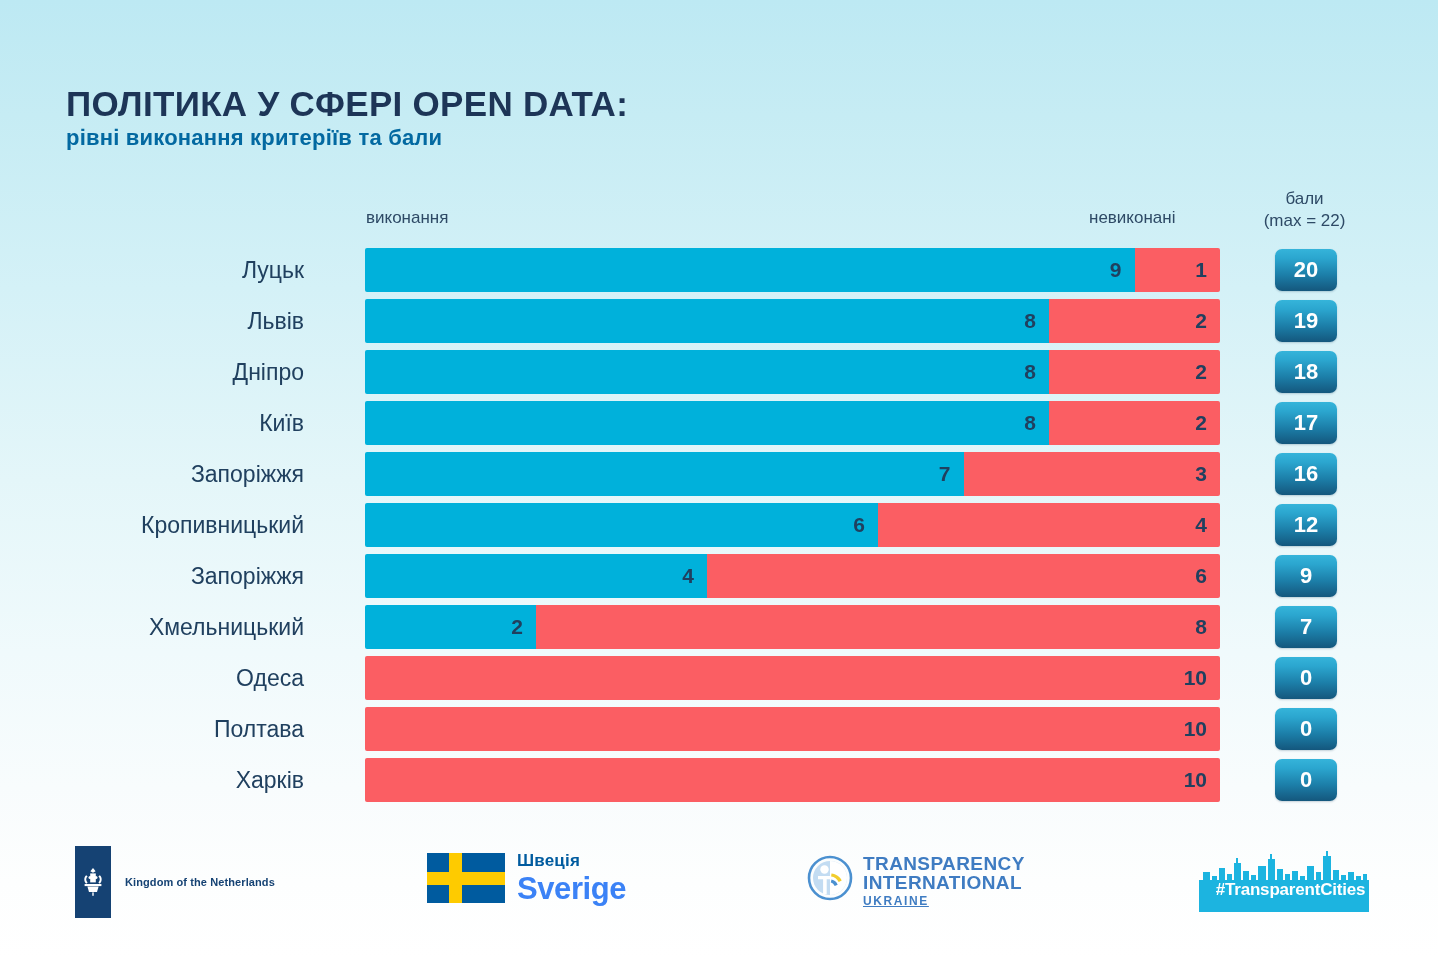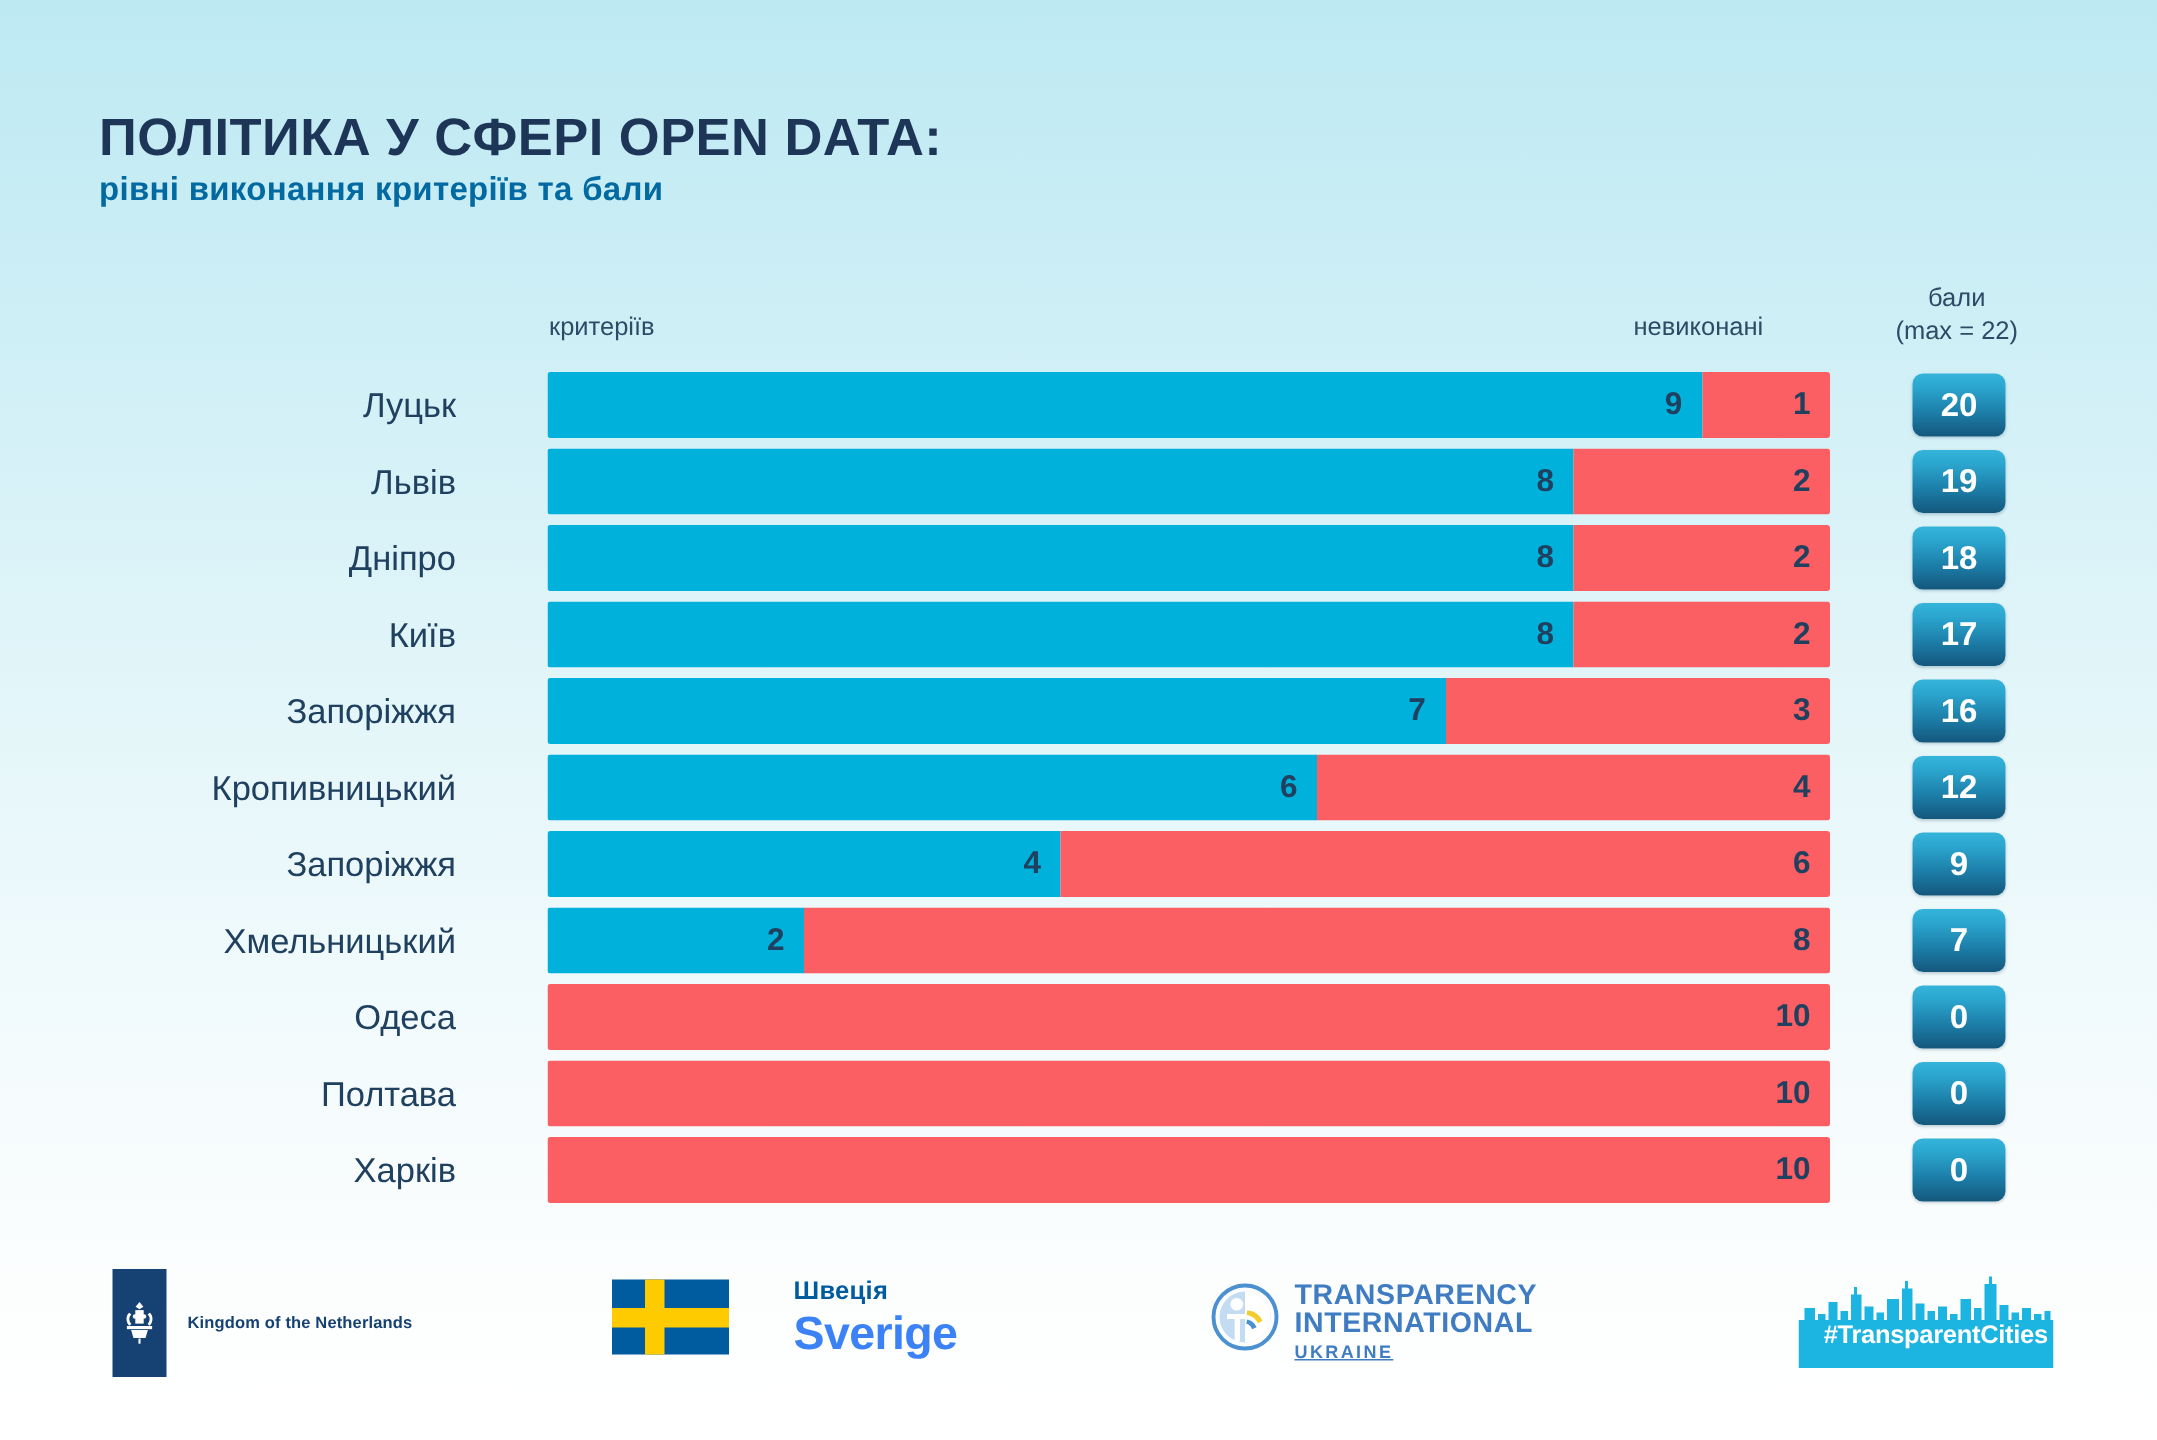--- a/index.html
+++ b/index.html
@@ -13,21 +13,21 @@
         #e4f6f9 50%,
         #f0fafc 68%,
         #f8fcfd 82%,
         #fdfefe 92%,
         #ffffff 100%);
     overflow:hidden;
     position:relative;
   }
 
   
-  #title-block{ position:absolute; left:66px; top:72px; }
+  #title-block{ position:absolute; left:66px; top:84px; }
   .title-line1{
     font-size:35px; font-weight:bold; letter-spacing:0.3px;
     color:#1d3557; line-height:1.12; white-space:nowrap;
   }
   .title-line2{
     font-size:22px; font-weight:bold; letter-spacing:0.2px;
     color:#0369a1; line-height:1.2; white-space:nowrap; margin-top:2px;
   }
 
   
@@ -86,21 +86,21 @@
   #logo-nl .nl-bar{
     width:36px; height:72px; background:#154273;
     display:flex; align-items:center; justify-content:center;
   }
   #logo-nl .nl-text{
     margin-left:14px; font-size:11px; font-weight:bold;
     color:#154273; letter-spacing:0.1px; white-space:nowrap;
   }
 
   
-  #logo-se{ position:absolute; left:408px; top:20px; display:flex; align-items:center;gap:31px; }
+  #logo-se{ position:absolute; left:427px; top:20px; display:flex; align-items:center; }
   #logo-se .se-flag{
     width:78px; height:50px; background:#005b9f; position:relative;
   }
   #logo-se .se-flag::before{
     content:""; position:absolute; left:22px; top:0; width:13px; height:50px;
     background:#fecb00;
   }
   #logo-se .se-flag::after{
     content:""; position:absolute; left:0; top:19px; width:78px; height:13px;
     background:#fecb00;
@@ -136,21 +136,21 @@
 </style>
 </head>
 <body>
 
 <div id="title-block">
   <div class="title-line1">ПОЛІТИКА У СФЕРІ OPEN DATA:</div>
   <div class="title-line2">рівні виконання критеріїв та бали</div>
 </div>
 
 <div id="col-headers">
-  <div class="hdr" id="hdr-done">критеріїв</div>
+  <div class="hdr" id="hdr-done">виконання</div>
   <div class="hdr" id="hdr-notdone">невиконані</div>
   <div class="hdr" id="hdr-score">
     <span class="l1">бали</span>
     <span class="l2">(max = 22)</span>
   </div>
 </div>
 
 <div id="chart">
     <div class="row">
       <div class="row-label">Луцьк</div>

